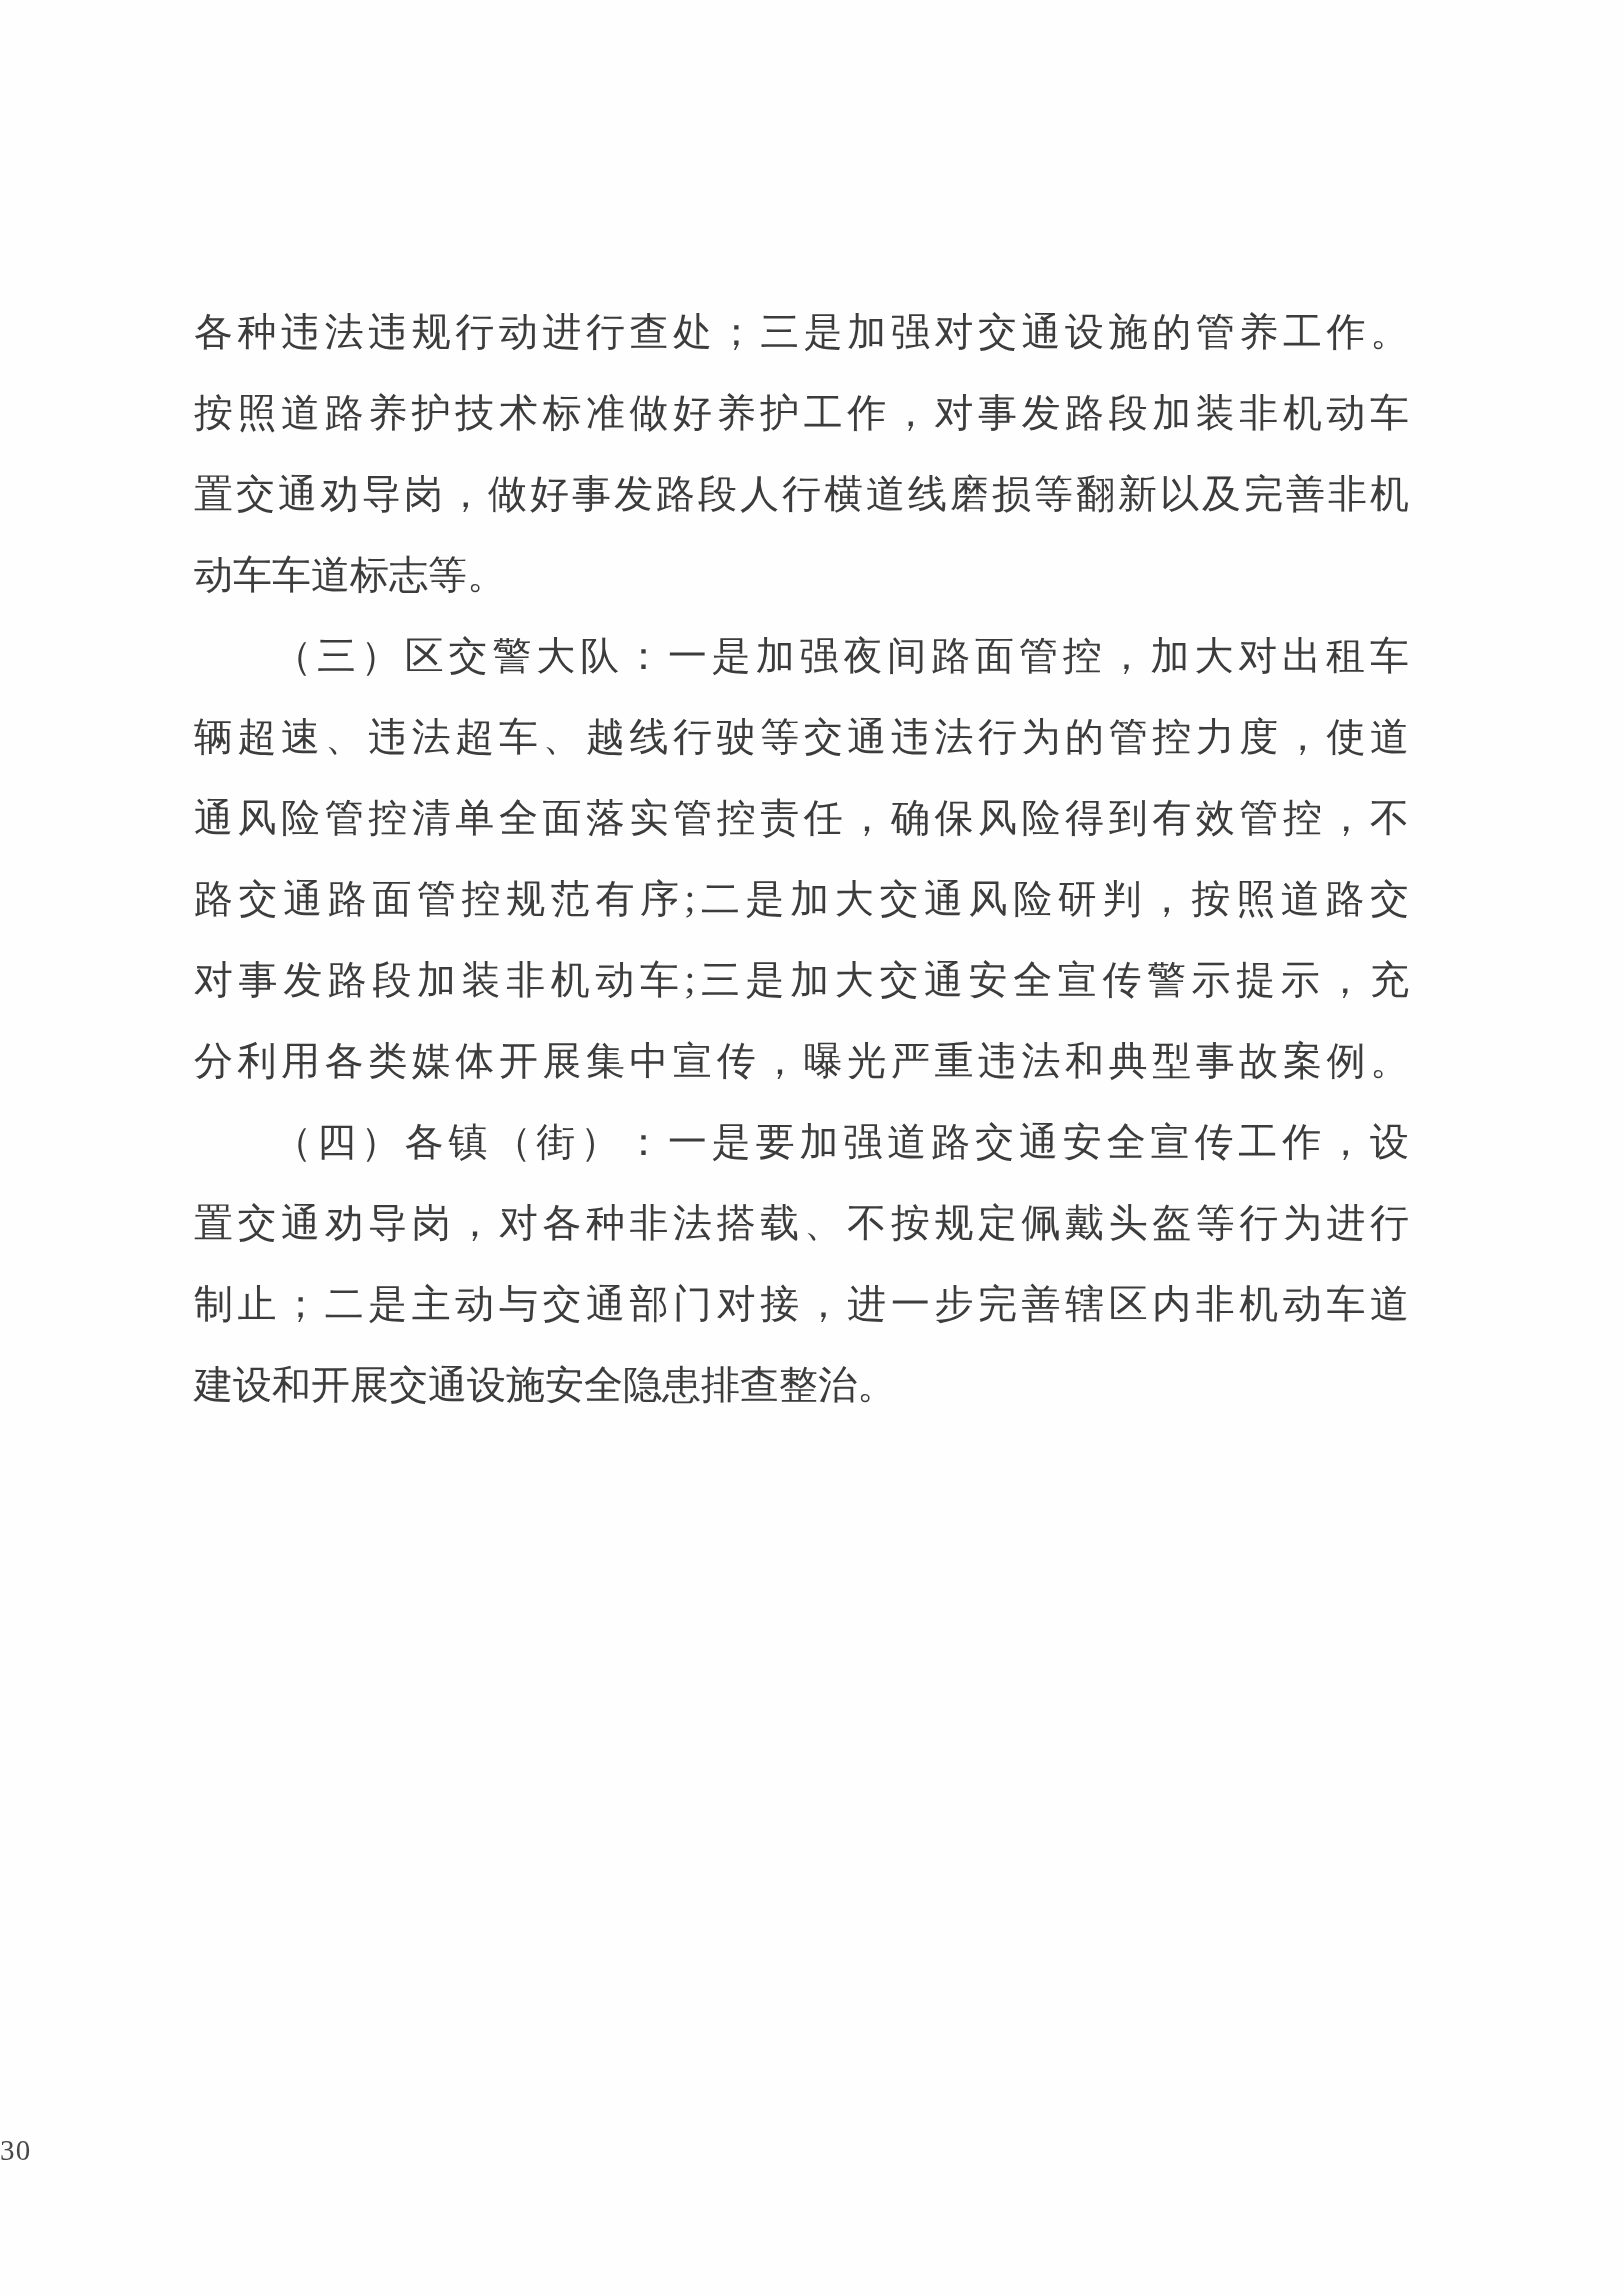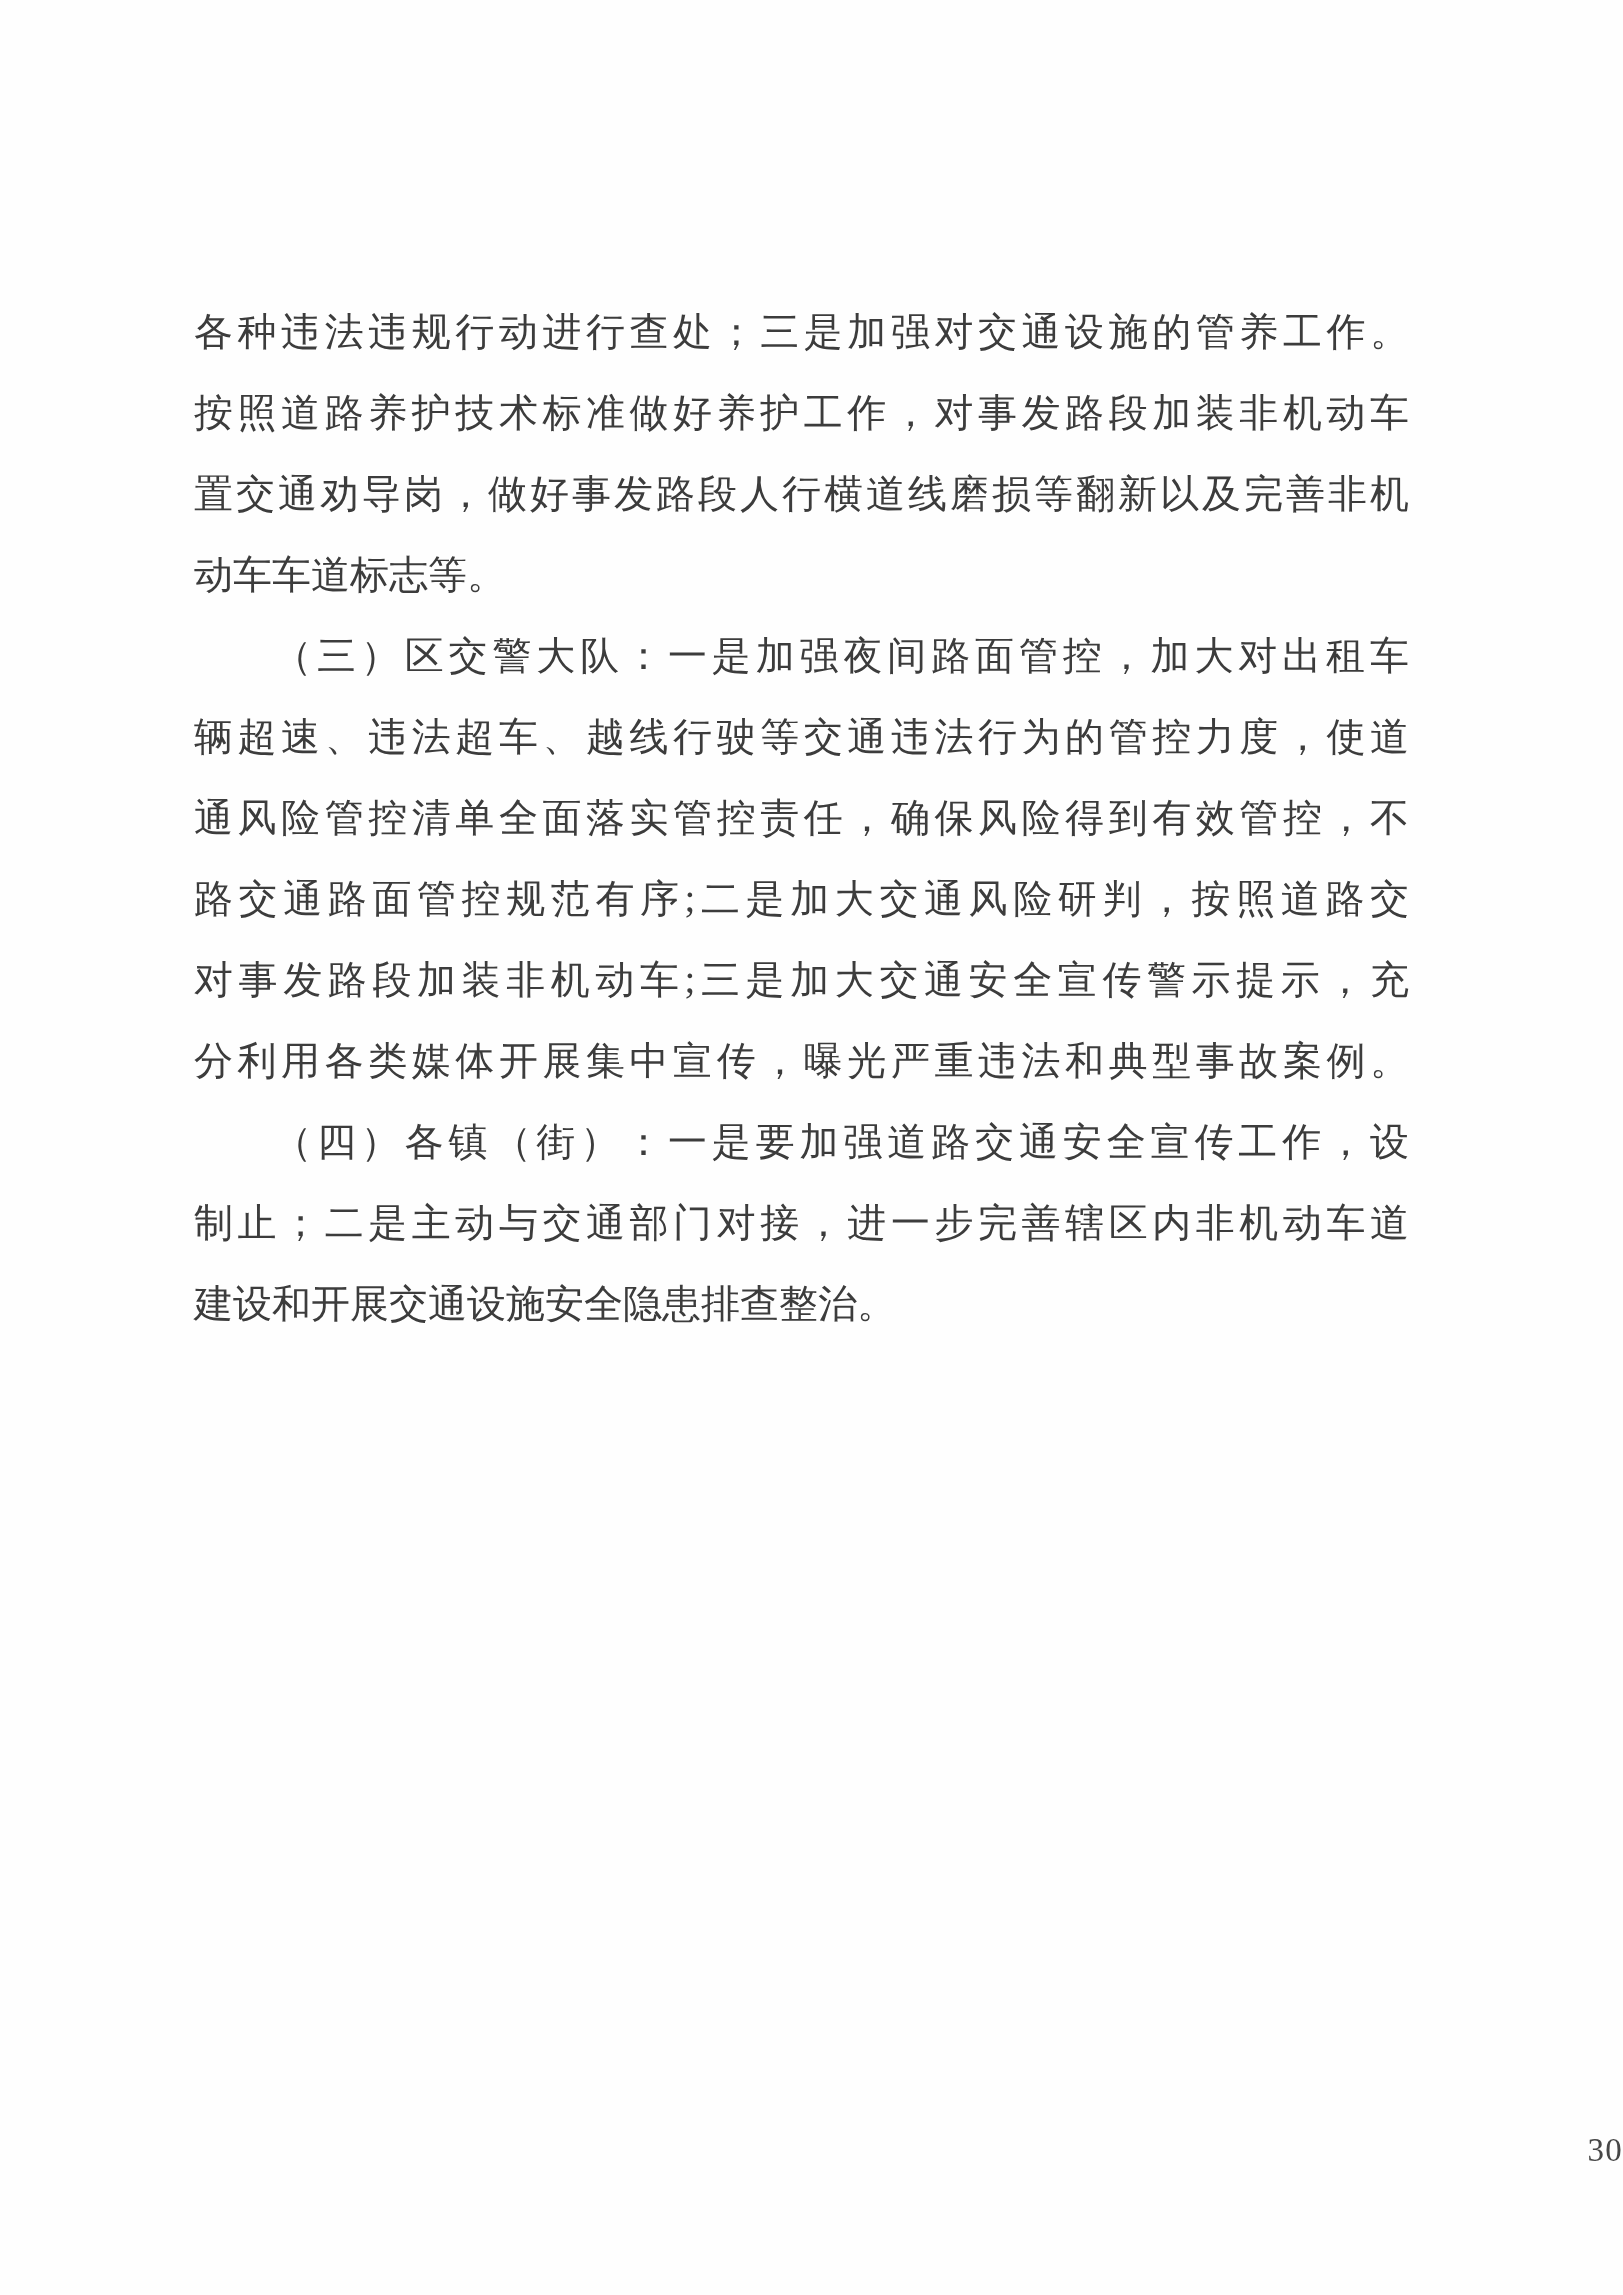--- a/index.html
+++ b/index.html
@@ -39,22 +39,22 @@
     text-indent: 79px;
   }
   .line.para-end {
     text-align-last: left;
   }
   .page-footer {
     position: absolute;
     left: 0;
     top: 2135px;
     width: 1623px;
-    text-align: right;
-    font-size: 33px;
+    text-align: left;
+    font-size: 29px;
     line-height: 31px;
     color: #474747;
     letter-spacing: 1.3px;
   }
 </style>
 </head>
 <body>
 
 <div class="scan-page">
 
@@ -66,20 +66,21 @@
     <div class="line para-end">动车车道标志等。</div>
 
     <div class="line para-start">（三）区交警大队：一是加强夜间路面管控，加大对出租车</div>
     <div class="line">辆超速、违法超车、越线行驶等交通违法行为的管控力度，使道</div>
     <div class="line">通风险管控清单全面落实管控责任，确保风险得到有效管控，不</div>
     <div class="line">路交通路面管控规范有序;二是加大交通风险研判，按照道路交</div>
     <div class="line">对事发路段加装非机动车;三是加大交通安全宣传警示提示，充</div>
     <div class="line">分利用各类媒体开展集中宣传，曝光严重违法和典型事故案例。</div>
 
     <div class="line para-start">（四）各镇（街）：一是要加强道路交通安全宣传工作，设</div>
+    <div class="line">置交通劝导岗，对各种非法搭载、不按规定佩戴头盔等行为进行</div>
     <div class="line">制止；二是主动与交通部门对接，进一步完善辖区内非机动车道</div>
     <div class="line para-end">建设和开展交通设施安全隐患排查整治。</div>
   </div>
 
   <div class="page-footer">30</div>
 
 </div>
 
 
 </body></html>

